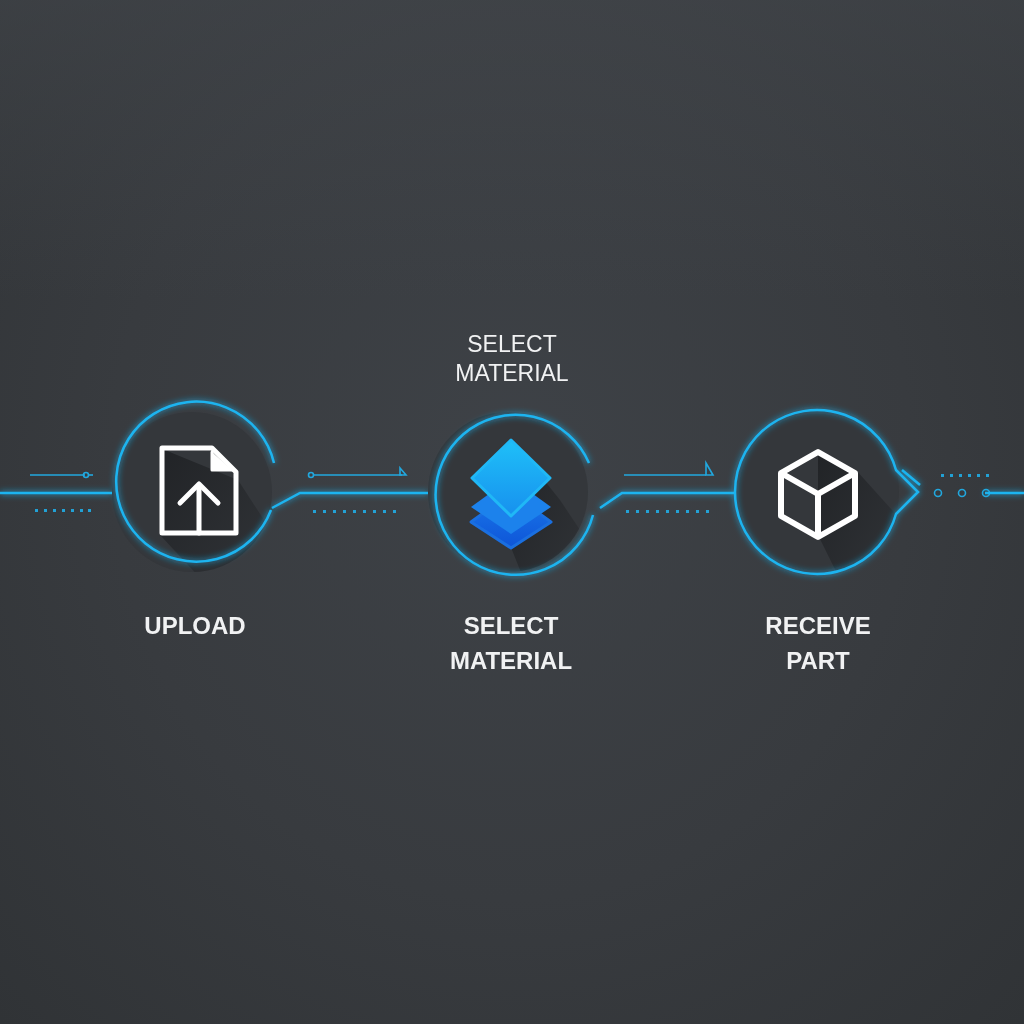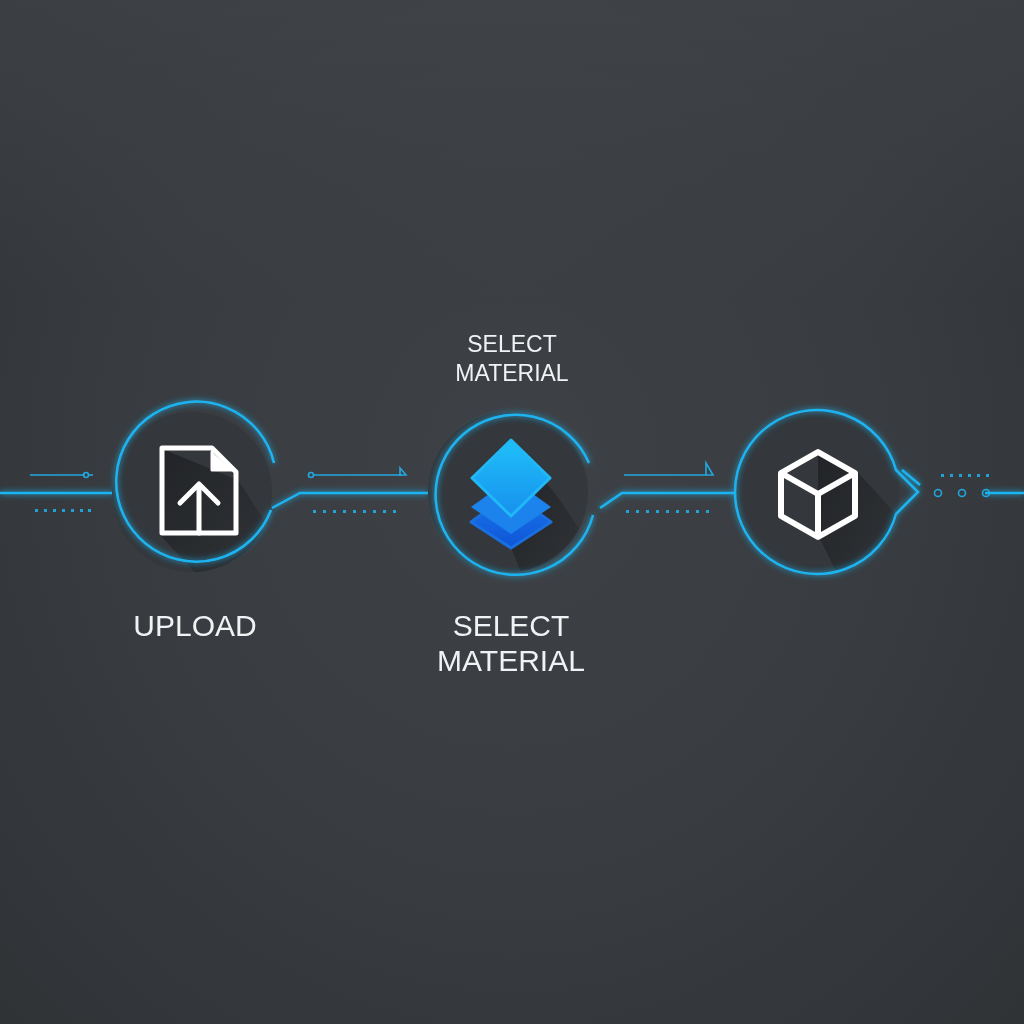--- a/index.html
+++ b/index.html
@@ -2,22 +2,22 @@
 <html><head>
 <meta charset="utf-8">
 <style>
   html,body{margin:0;padding:0;}
   body{width:1024px;height:1024px;overflow:hidden;position:relative;
     background: radial-gradient(ellipse at 50% 45%, #3e4247 0%, #383b3f 55%, #303336 100%);
     font-family:"Liberation Sans","DejaVu Sans",sans-serif;}
   .bg-top{position:absolute;left:0;top:0;width:1024px;height:300px;
     background:linear-gradient(180deg, rgba(70,74,79,0.5), rgba(0,0,0,0));}
   svg.flow{position:absolute;left:0;top:0;}
-  .label{position:absolute;color:#f1f2f3;text-align:center;font-size:30px;line-height:35px;
-    letter-spacing:0px;font-weight:400;transform:translateX(-50%);white-space:nowrap;}
+  .label{position:absolute;color:#f1f2f3;text-align:center;font-size:24px;line-height:35px;
+    letter-spacing:0px;font-weight:700;transform:translateX(-50%);white-space:nowrap;}
   .label span{display:block;}
   .top-label{position:absolute;color:#f1f2f3;text-align:center;font-size:23px;line-height:29px;
     transform:translateX(-50%);white-space:nowrap;}
   .top-label span{display:block;}
 </style>
 </head>
 <body>
 
 <div class="bg-top"></div>
 
@@ -149,13 +149,15 @@
 </div>
 
 <div class="label" style="left:195px;top:608px;">
   <span>UPLOAD</span>
 </div>
 <div class="label" style="left:511px;top:608px;">
   <span>SELECT</span>
   <span>MATERIAL</span>
 </div>
 <div class="label" style="left:818px;top:608px;">
+  <span>RECEIVE</span>
+  <span>PART</span>
 </div>
 
 </body></html>

